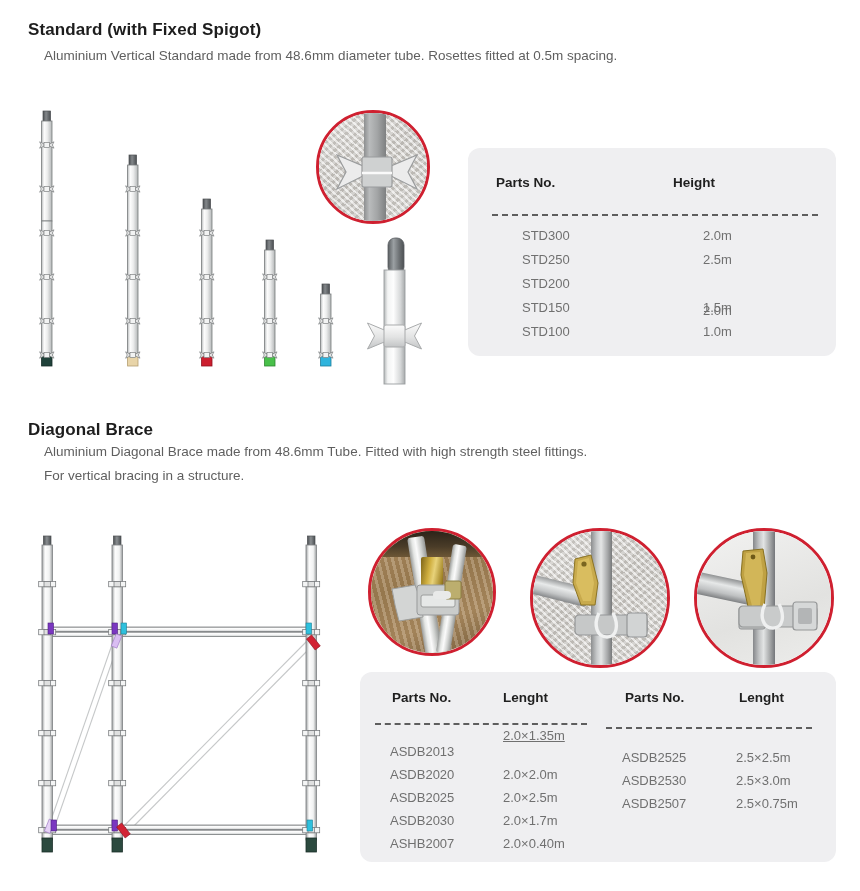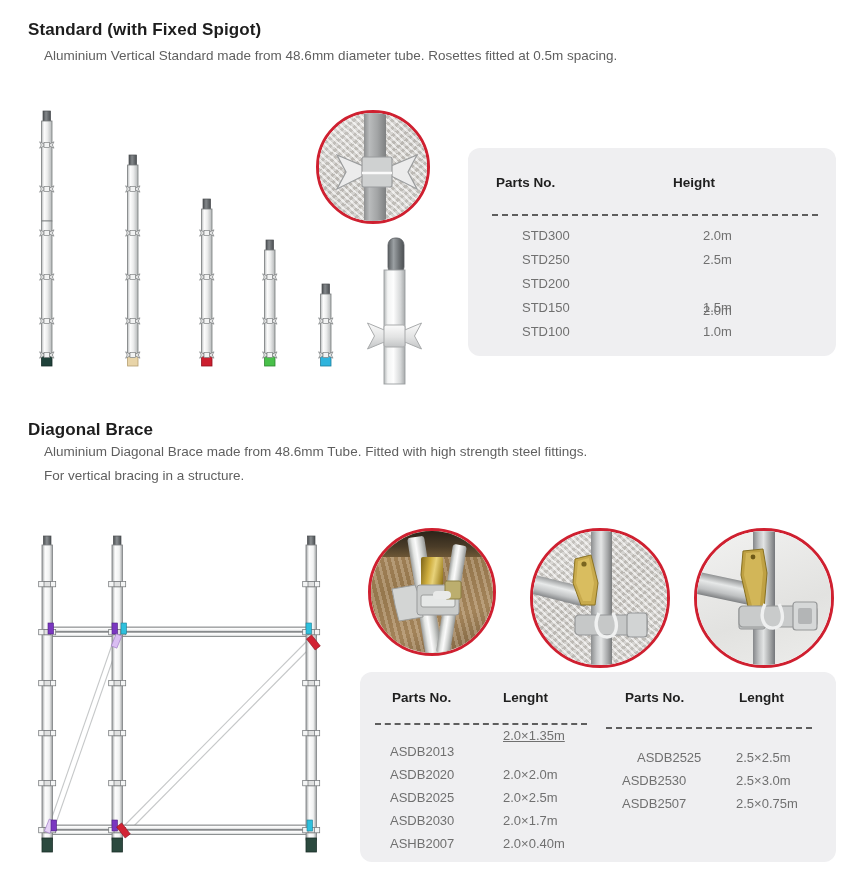--- a/index.html
+++ b/index.html
@@ -499,21 +499,21 @@
   <div class="abs tbl-cell" style="left:30px;top:141px;">ASDB2030</div>
   <div class="abs tbl-cell" style="left:143px;top:141px;">2.0×1.7m</div>
 
   <div class="abs tbl-cell" style="left:30px;top:164px;">ASHB2007</div>
   <div class="abs tbl-cell" style="left:143px;top:164px;">2.0×0.40m</div>
 
   <div class="abs tbl-head" style="left:265px;top:18px;">Parts No.</div>
   <div class="abs tbl-head" style="left:379px;top:18px;">Lenght</div>
   <div class="abs dash" style="left:246px;top:55px;width:206px;"></div>
 
-  <div class="abs tbl-cell" style="left:262px;top:78px;margin-left:15px;">ASDB2525</div>
+  <div class="abs tbl-cell" style="left:262px;top:78px;">ASDB2525</div>
   <div class="abs tbl-cell" style="left:376px;top:78px;">2.5×2.5m</div>
 
   <div class="abs tbl-cell" style="left:262px;top:101px;">ASDB2530</div>
   <div class="abs tbl-cell" style="left:376px;top:101px;">2.5×3.0m</div>
 
   <div class="abs tbl-cell" style="left:262px;top:124px;">ASDB2507</div>
   <div class="abs tbl-cell" style="left:376px;top:124px;">2.5×0.75m</div>
 </div>
 
 </body></html>

